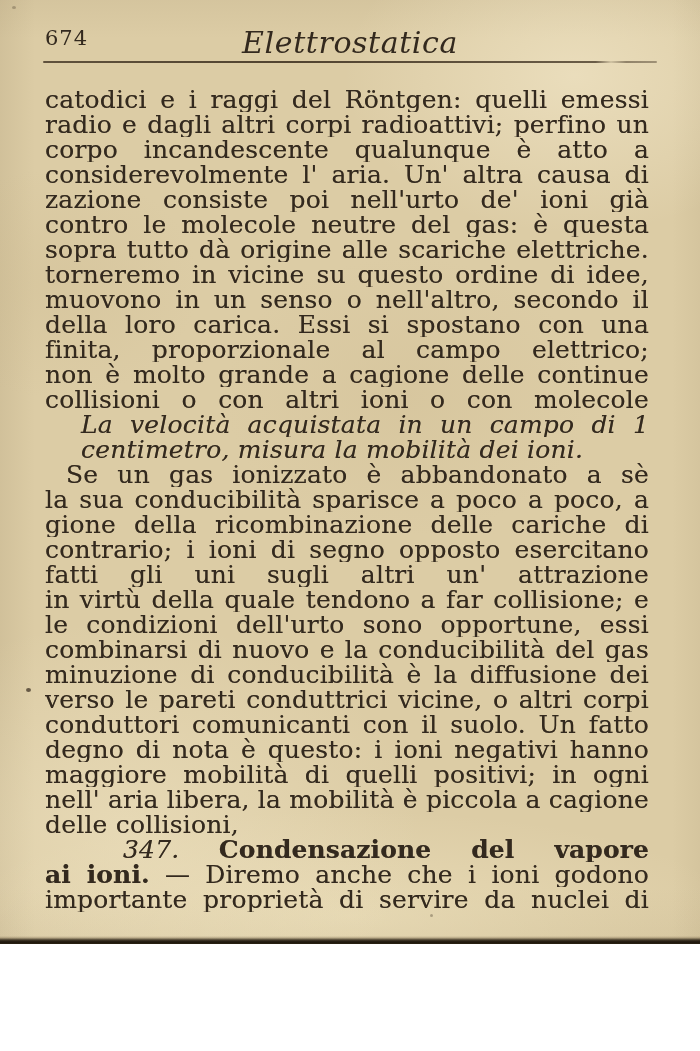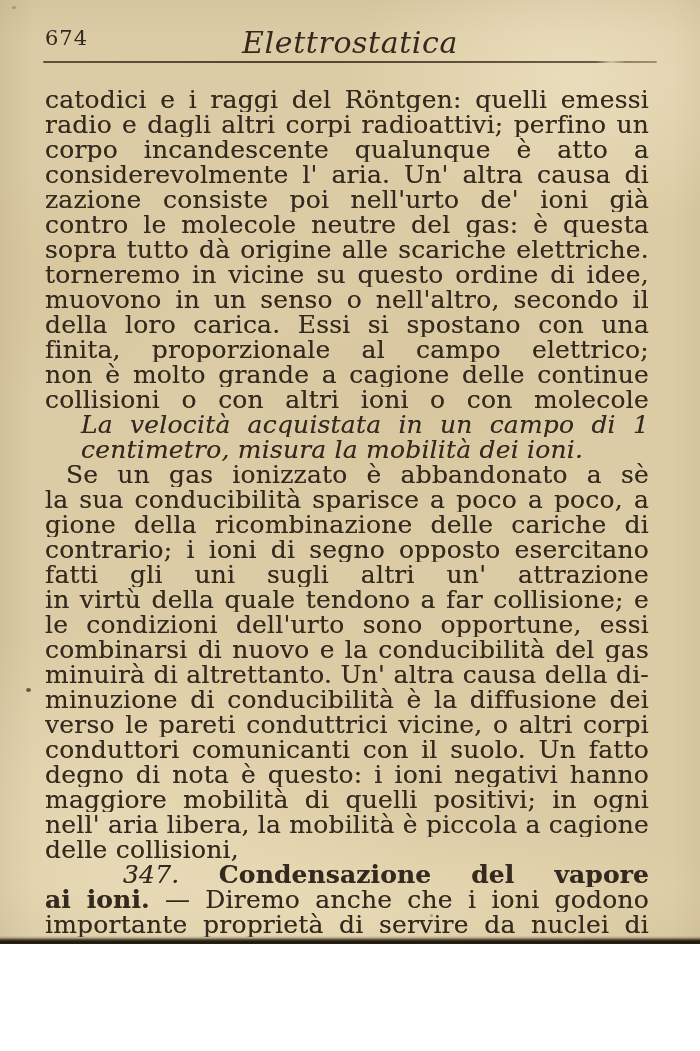--- a/index.html
+++ b/index.html
@@ -97,21 +97,20 @@
       <div class="line"><span class="s-i">La velocità acquistata in un campo di 1 volta per</span></div>
       <div class="line end"><span class="s-i">centimetro, misura la mobilità dei ioni.</span></div>
       <div class="line ind1"><span class="s-n">Se un gas ionizzato è abbandonato a sè stesso,</span></div>
       <div class="line"><span class="s-n">la sua conducibilità sparisce a poco a poco, a ca-</span></div>
       <div class="line"><span class="s-n">gione della ricombinazione delle cariche di segno</span></div>
       <div class="line"><span class="s-n">contrario; i ioni di segno opposto esercitano di-</span></div>
       <div class="line"><span class="s-n">fatti gli uni sugli altri un' attrazione elettrostatica,</span></div>
       <div class="line"><span class="s-n">in virtù della quale tendono a far collisione; e se</span></div>
       <div class="line"><span class="s-n">le condizioni dell'urto sono opportune, essi potranno</span></div>
       <div class="line"><span class="s-n">combinarsi di nuovo e la conducibilità del gas di-</span></div>
-      <div class="line"><span class="s-n">minuirà di altrettanto. Un' altra causa della di-</span></div>
       <div class="line"><span class="s-n">minuzione di conducibilità è la diffusione dei ioni</span></div>
       <div class="line"><span class="s-n">verso le pareti conduttrici vicine, o altri corpi</span></div>
       <div class="line"><span class="s-n">conduttori comunicanti con il suolo. Un fatto poi</span></div>
       <div class="line"><span class="s-n">degno di nota è questo: i ioni negativi hanno una</span></div>
       <div class="line"><span class="s-n">maggiore mobilità di quelli positivi; in ogni caso,</span></div>
       <div class="line"><span class="s-n">nell' aria libera, la mobilità è piccola a cagione</span></div>
       <div class="line end"><span class="s-n">delle collisioni,</span></div>
       <div class="line ind2"><span class="s-i">347.</span><span class="s-n"> </span><span class="s-b">Condensazione del vapore acqueo dovuta</span></div>
       <div class="line"><span class="s-b">ai ioni.</span><span class="s-n"> — Diremo anche che i ioni godono della</span></div>
       <div class="line"><span class="s-n">importante proprietà di servire da nuclei di conden-</span></div>

